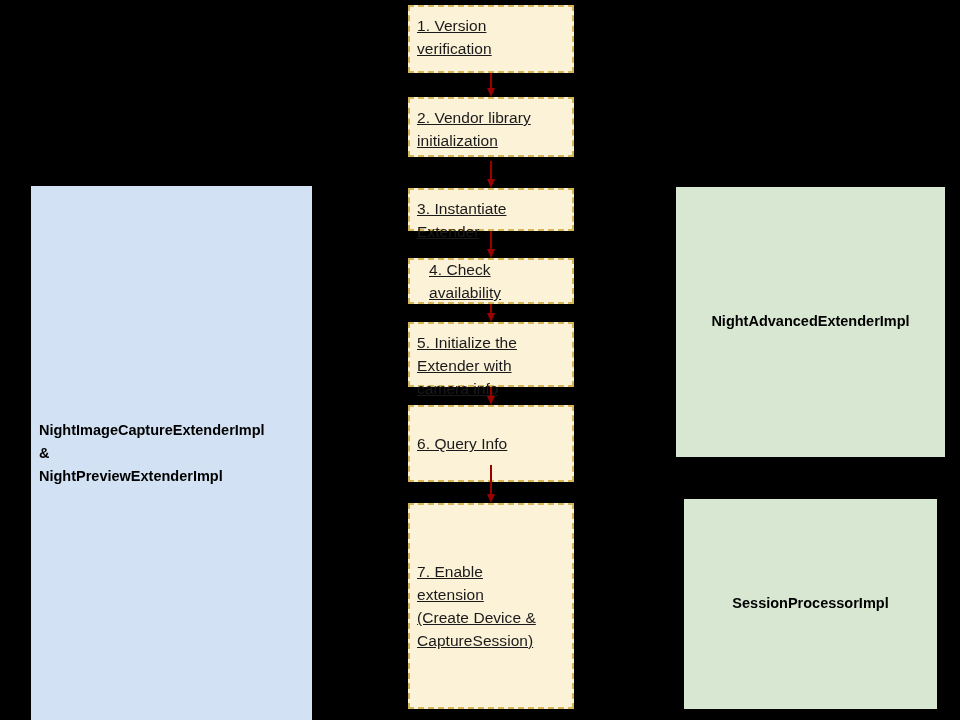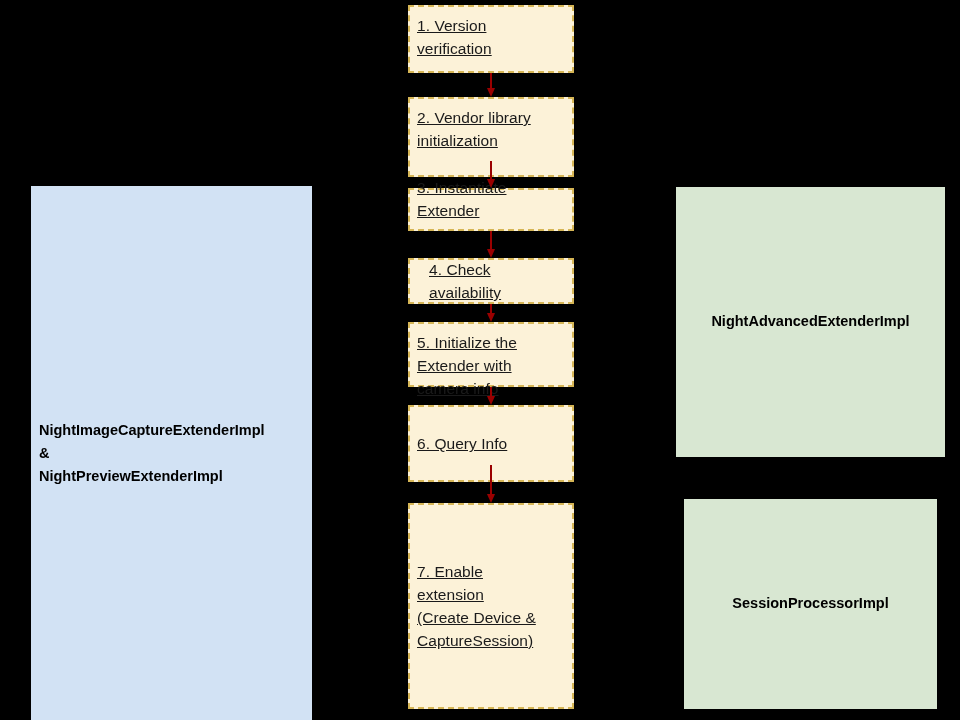--- a/index.html
+++ b/index.html
@@ -110,26 +110,26 @@
 
   <div class="node group-green" style="left:676px; top:187px; width:269px; height:270px;">
     <span class="txt">NightAdvancedExtenderImpl</span>
   </div>
 
   <div class="node flow-box" style="left:408px; top:5px; width:166px; height:68px;">
     <span class="txt">1. Version
 verification</span>
   </div>
 
-  <div class="node flow-box" style="left:408px; top:97px; width:166px; height:80px;">
+  <div class="node flow-box" style="left:408px; top:97px; width:166px; height:60px;">
     <span class="txt">2. Vendor library
 initialization</span>
   </div>
 
-  <div class="node flow-box" style="left:408px; top:188px; width:166px; height:43px;align-items:flex-end;">
+  <div class="node flow-box" style="left:408px; top:188px; width:166px; height:43px;">
     <span class="txt">3. Instantiate
 Extender</span>
   </div>
 
   <div class="node flow-box vcenter" style="left:408px; top:258px; width:166px; height:46px;padding-left:19px;">
     <span class="txt">4. Check availability</span>
   </div>
 
   <div class="node flow-box" style="left:408px; top:322px; width:166px; height:65px;">
     <span class="txt">5. Initialize the

